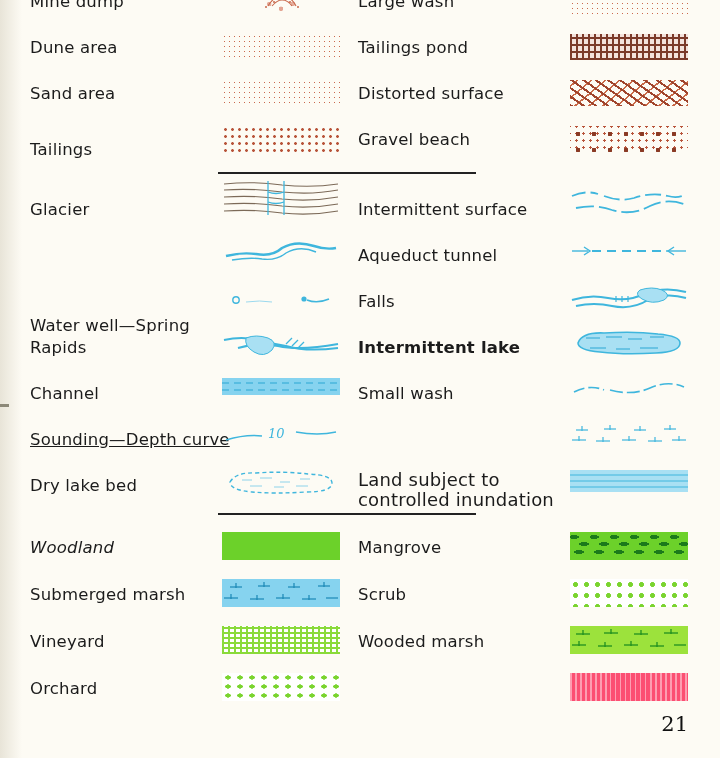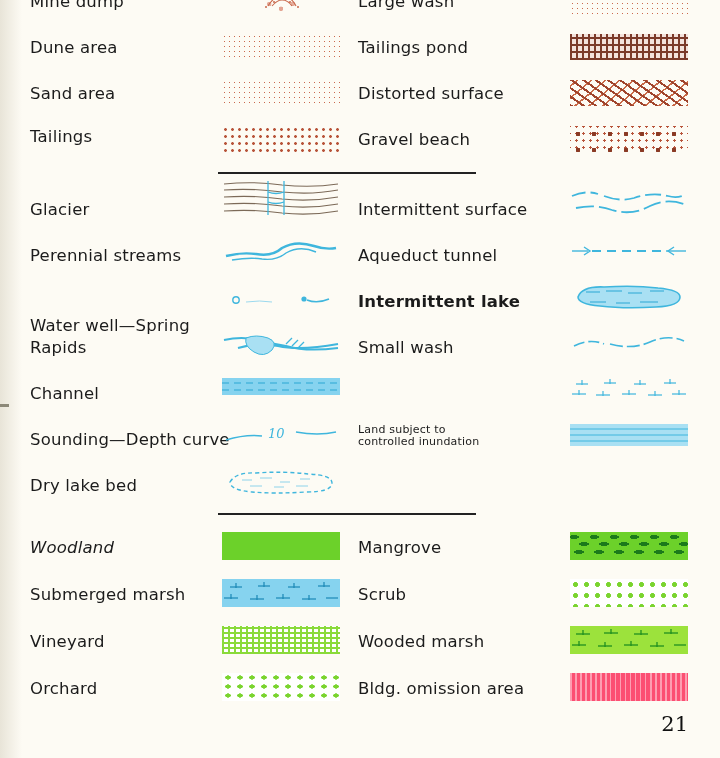--- a/index.html
+++ b/index.html
@@ -39,21 +39,21 @@
     position:absolute;
     left:0;top:0;
     font-size:16.5px;
     color:#1b1b1b;
     letter-spacing:.2px;
     white-space:nowrap;
     font-family:"DejaVu Sans", sans-serif;
   }
   .label.two-line{
     line-height:1.12;
-    font-size:11px;
+    font-size:18px;
     top:-4px;
   }
   .leader{
     position:absolute;
     bottom:6px;
     height:1px;
     color:#2a2a2a;
     font-size:15px;
     letter-spacing:1.6px;
     overflow:hidden;
@@ -178,21 +178,21 @@
       <span class="swatch dots-fine" style="top:2px;height:26px;"></span>
     </div>
 
     <div class="row">
       <span class="label" style="top:6px;">Sand area</span>
       <span class="leader" style="left:112px;right:126px;bottom:10px;">..........</span>
       <span class="swatch dots-fine" style="top:2px;height:26px;"></span>
     </div>
 
     <div class="row">
-      <span class="label" style="top:3px;">Tailings</span>
+      <span class="label" style="top:16px;">Tailings</span>
       <span class="leader" style="left:92px;right:126px;bottom:10px;">............</span>
       <span class="swatch dots-med" style="top:2px;height:26px;"></span>
     </div>
   </div>
 
   <div class="col col-right" style="top:-14px;">
 
     <div class="row">
       <span class="label" style="top:6px;">Large wash</span>
       <span class="leader" style="left:125px;right:128px;bottom:10px;">..........</span>
@@ -238,21 +238,20 @@
             <path d="M46 3 l0 34"></path>
               <path d="M62 3 l0 34"></path>
             <path d="M46 14 q8 3 16 0"></path>
               <path d="M46 24 q8 3 16 0"></path>
           </g>
         </svg>
       </span>
     </div>
 
     <div class="row">
-      <span class="label" style="top:10px;">Perennial streams</span>
       <span class="leader" style="left:172px;right:126px;bottom:10px;">...</span>
       <span class="swatch" style="top:0px;height:30px;">
         <svg width="118" height="30" viewBox="0 0 118 30">
           <path d="M4 20 q16 -4 30 -2 q16 3 26 -6 q14 -8 32 -2 q12 4 22 2" fill="none" stroke="#3fb6dd" stroke-width="2.4"></path>
           <path d="M10 24 q18 -3 30 -1 q14 2 24 -6 q14 -8 30 -1" fill="none" stroke="#3fb6dd" stroke-width="1.4"></path>
         </svg>
       </span>
     </div>
 
     <div class="row">
@@ -293,21 +292,21 @@
           <rect x="0" y="4" width="118" height="17" fill="#86d3ef"></rect>
           <g stroke="#2aa7d4" stroke-width="1.2" fill="none" stroke-dasharray="7 5">
             <path d="M0 9 h118"></path>
               <path d="M0 16 h118"></path>
           </g>
         </svg>
       </span>
     </div>
 
     <div class="row">
-      <span class="label" style="top:10px;">Sounding—Depth curve</span>
+      <span class="label" style="top:10px;text-decoration:underline;">Sounding—Depth curve</span>
       <span class="leader" style="left:238px;right:126px;bottom:10px;">..</span>
       <span class="swatch" style="top:0px;height:30px;">
         <svg width="118" height="30" viewBox="0 0 118 30">
           <path d="M4 20 q20 -6 36 -4" fill="none" stroke="#3fb6dd" stroke-width="1.4"></path>
           <path d="M74 12 q22 4 40 0" fill="none" stroke="#3fb6dd" stroke-width="1.4"></path>
           <text x="46" y="18" font-family="DejaVu Serif, serif" font-size="13" font-style="italic" fill="#3fb6dd">10</text>
         </svg>
       </span>
     </div>
 
@@ -352,20 +351,36 @@
         <svg width="118" height="30" viewBox="0 0 118 30">
           <path d="M2 15 h16" stroke="#3fb6dd" stroke-width="1.4" fill="none"></path>
           <path d="M14 11 l6 4 l-6 4" stroke="#3fb6dd" stroke-width="1.4" fill="none"></path>
           <path d="M22 15 h72" stroke="#3fb6dd" stroke-width="2" stroke-dasharray="9 6" fill="none"></path>
           <path d="M96 15 h20" stroke="#3fb6dd" stroke-width="1.4" fill="none"></path>
           <path d="M104 11 l-6 4 l6 4" stroke="#3fb6dd" stroke-width="1.4" fill="none"></path>
         </svg>
       </span>
     </div>
 
+    <div class="row">
+      <span class="label" style="top:10px;">Falls</span>
+      <span class="leader" style="left:60px;right:128px;bottom:10px;">..............</span>
+      <span class="swatch" style="top:-2px;height:34px;">
+        <svg width="118" height="34" viewBox="0 0 118 34">
+          <path d="M2 20 q18 -6 36 -2 q20 4 36 -4 q20 -8 42 -2" fill="none" stroke="#3fb6dd" stroke-width="2"></path>
+          <path d="M6 26 q18 -4 36 0 q20 4 36 -6 q18 -8 38 -2" fill="none" stroke="#3fb6dd" stroke-width="2"></path>
+          <path d="M70 10 q12 -4 22 0 q10 5 2 10 q-12 5 -22 -1 q-8 -5 -2 -9z" fill="#a9e0f3" stroke="#3fb6dd" stroke-width="1"></path>
+          <g stroke="#3fb6dd" stroke-width="1.2">
+            <path d="M46 22 l0 -6"></path>
+              <path d="M52 22 l0 -6"></path>
+              <path d="M58 22 l0 -6"></path>
+          </g>
+        </svg>
+      </span>
+    </div>
 
     <div class="row">
       <span class="label" style="top:10px;font-weight:bold;">Intermittent lake</span>
       <span class="leader" style="left:180px;right:128px;bottom:10px;">......</span>
       <span class="swatch" style="top:0px;height:30px;">
         <svg width="118" height="30" viewBox="0 0 118 30">
           <path d="M8 15 q4 -11 26 -10 q30 -2 54 1 q22 2 22 9 q0 9 -24 10 q-32 2 -56 -1 q-22 -2 -22 -9z" fill="#a9e0f3" stroke="#3fb6dd" stroke-width="1.6"></path>
           <g stroke="#2aa7d4" stroke-width="1" fill="none">
             <path d="M16 10 h14"></path>
               <path d="M36 9 h16"></path>
@@ -523,20 +538,19 @@
             <path d="M9 15 v5"></path>
               <path d="M35 16 v5"></path>
               <path d="M61 15 v5"></path>
               <path d="M87 16 v5"></path>
           </g>
         </svg>
       </span>
     </div>
 
     <div class="row" style="height:47px;">
-      <span class="label" style="top:10px;">Bldg. omission area</span>
       <span class="leader" style="left:186px;right:128px;bottom:12px;">...</span>
       <span class="swatch pink-solid" style="top:4px;height:28px;"></span>
     </div>
   </div>
 
   <div class="pagenum">21</div>
 </div>
 
 </body></html>

